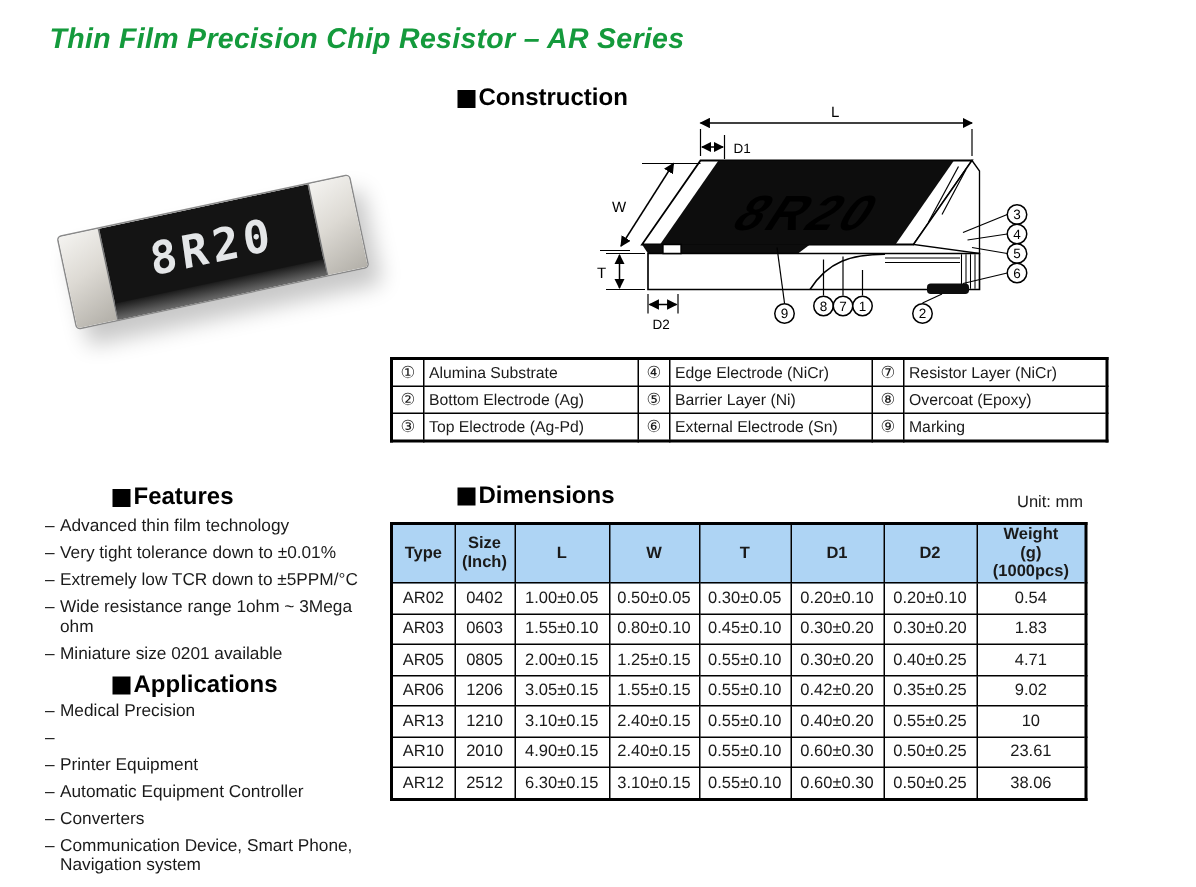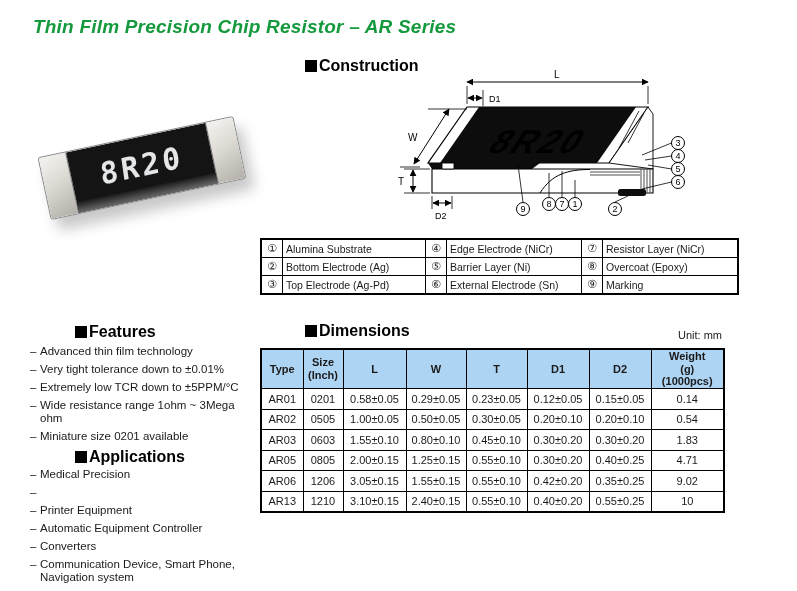--- a/index.html
+++ b/index.html
@@ -323,32 +323,22 @@
         <th>T</th>
         <th>D1</th>
         <th>D2</th>
         <th>Weight
 (g)
 (1000pcs)</th>
       </tr>
     </thead>
   <tbody>
       <tr>
-        <td>AR01</td>
-        <td>0201</td>
-        <td>0.58±0.05</td>
-        <td>0.29±0.05</td>
-        <td>0.23±0.05</td>
-        <td>0.12±0.05</td>
-        <td>0.15±0.05</td>
-        <td>0.14</td>
-      </tr>
-      <tr>
         <td>AR02</td>
-        <td>0505</td>
+        <td>0402</td>
         <td>1.00±0.05</td>
         <td>0.50±0.05</td>
         <td>0.30±0.05</td>
         <td>0.20±0.10</td>
         <td>0.20±0.10</td>
         <td>0.54</td>
       </tr>
       <tr>
         <td>AR03</td>
         <td>0603</td>
@@ -382,14 +372,34 @@
       <tr>
         <td>AR13</td>
         <td>1210</td>
         <td>3.10±0.15</td>
         <td>2.40±0.15</td>
         <td>0.55±0.10</td>
         <td>0.40±0.20</td>
         <td>0.55±0.25</td>
         <td>10</td>
       </tr>
+      <tr>
+        <td>AR10</td>
+        <td>2010</td>
+        <td>4.90±0.15</td>
+        <td>2.40±0.15</td>
+        <td>0.55±0.10</td>
+        <td>0.60±0.30</td>
+        <td>0.50±0.25</td>
+        <td>23.61</td>
+      </tr>
+      <tr>
+        <td>AR12</td>
+        <td>2512</td>
+        <td>6.30±0.15</td>
+        <td>3.10±0.15</td>
+        <td>0.55±0.10</td>
+        <td>0.60±0.30</td>
+        <td>0.50±0.25</td>
+        <td>38.06</td>
+      </tr>
     </tbody>
 </table>
 
 </body></html>

